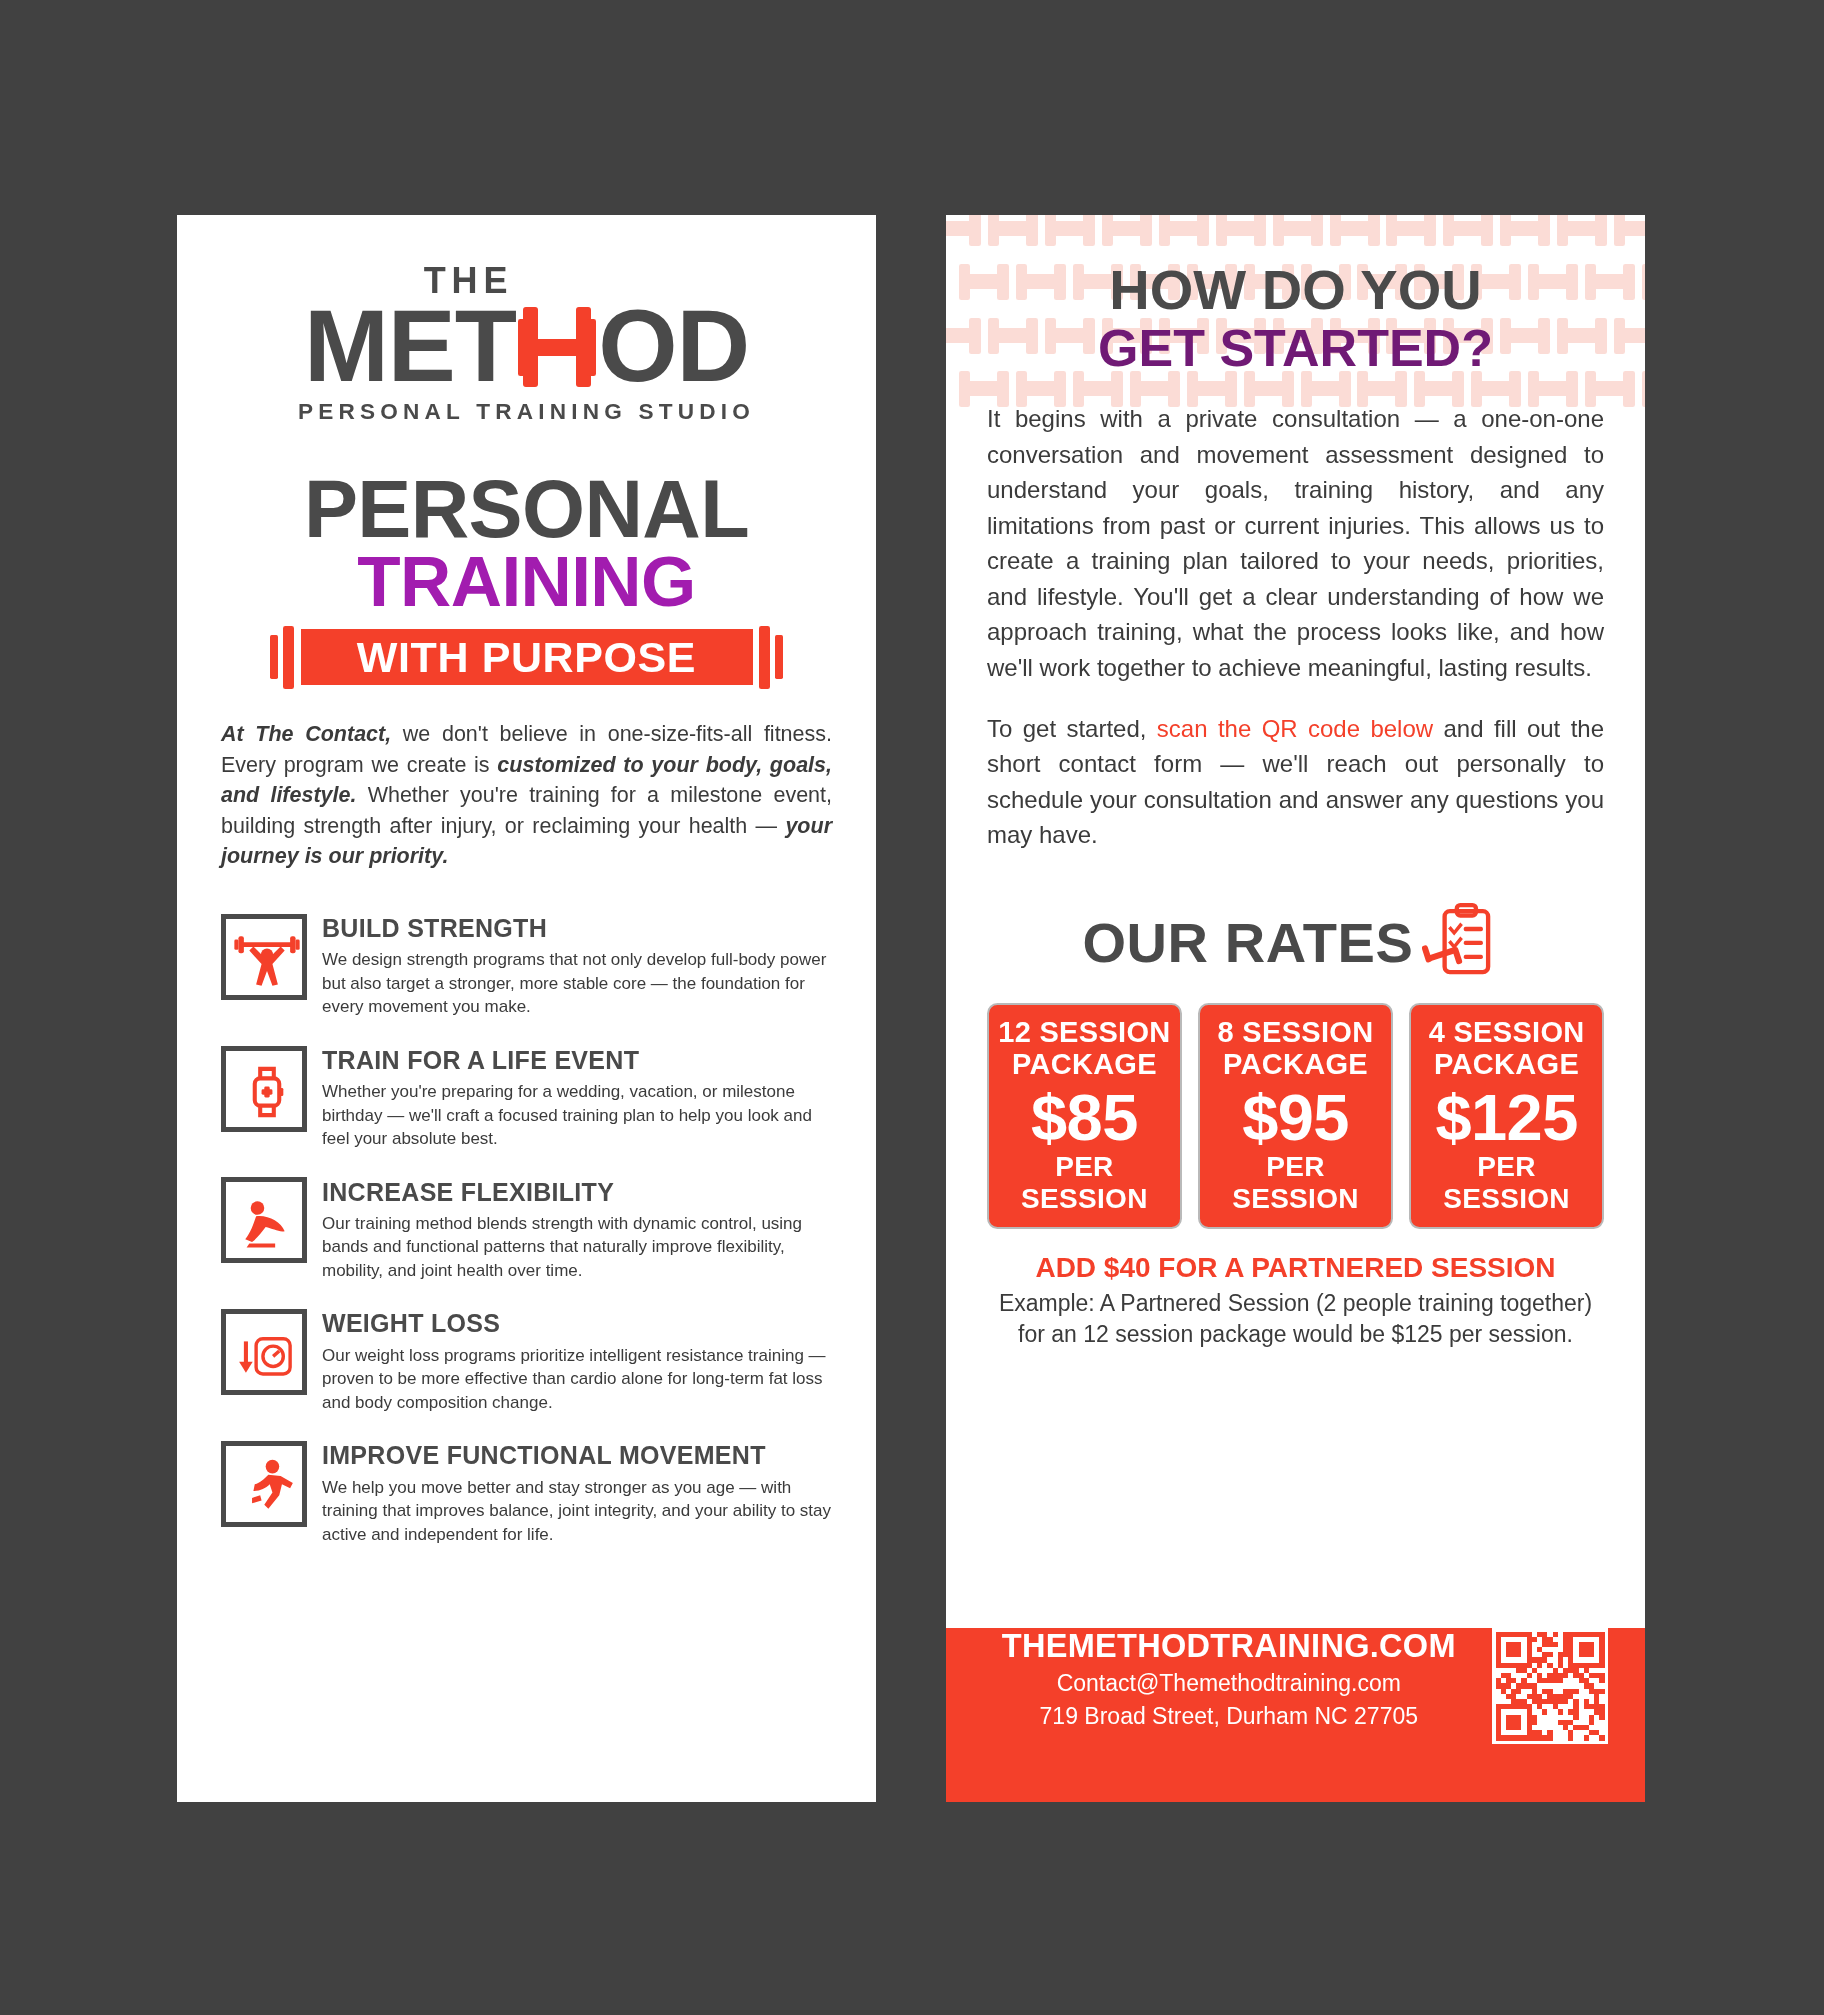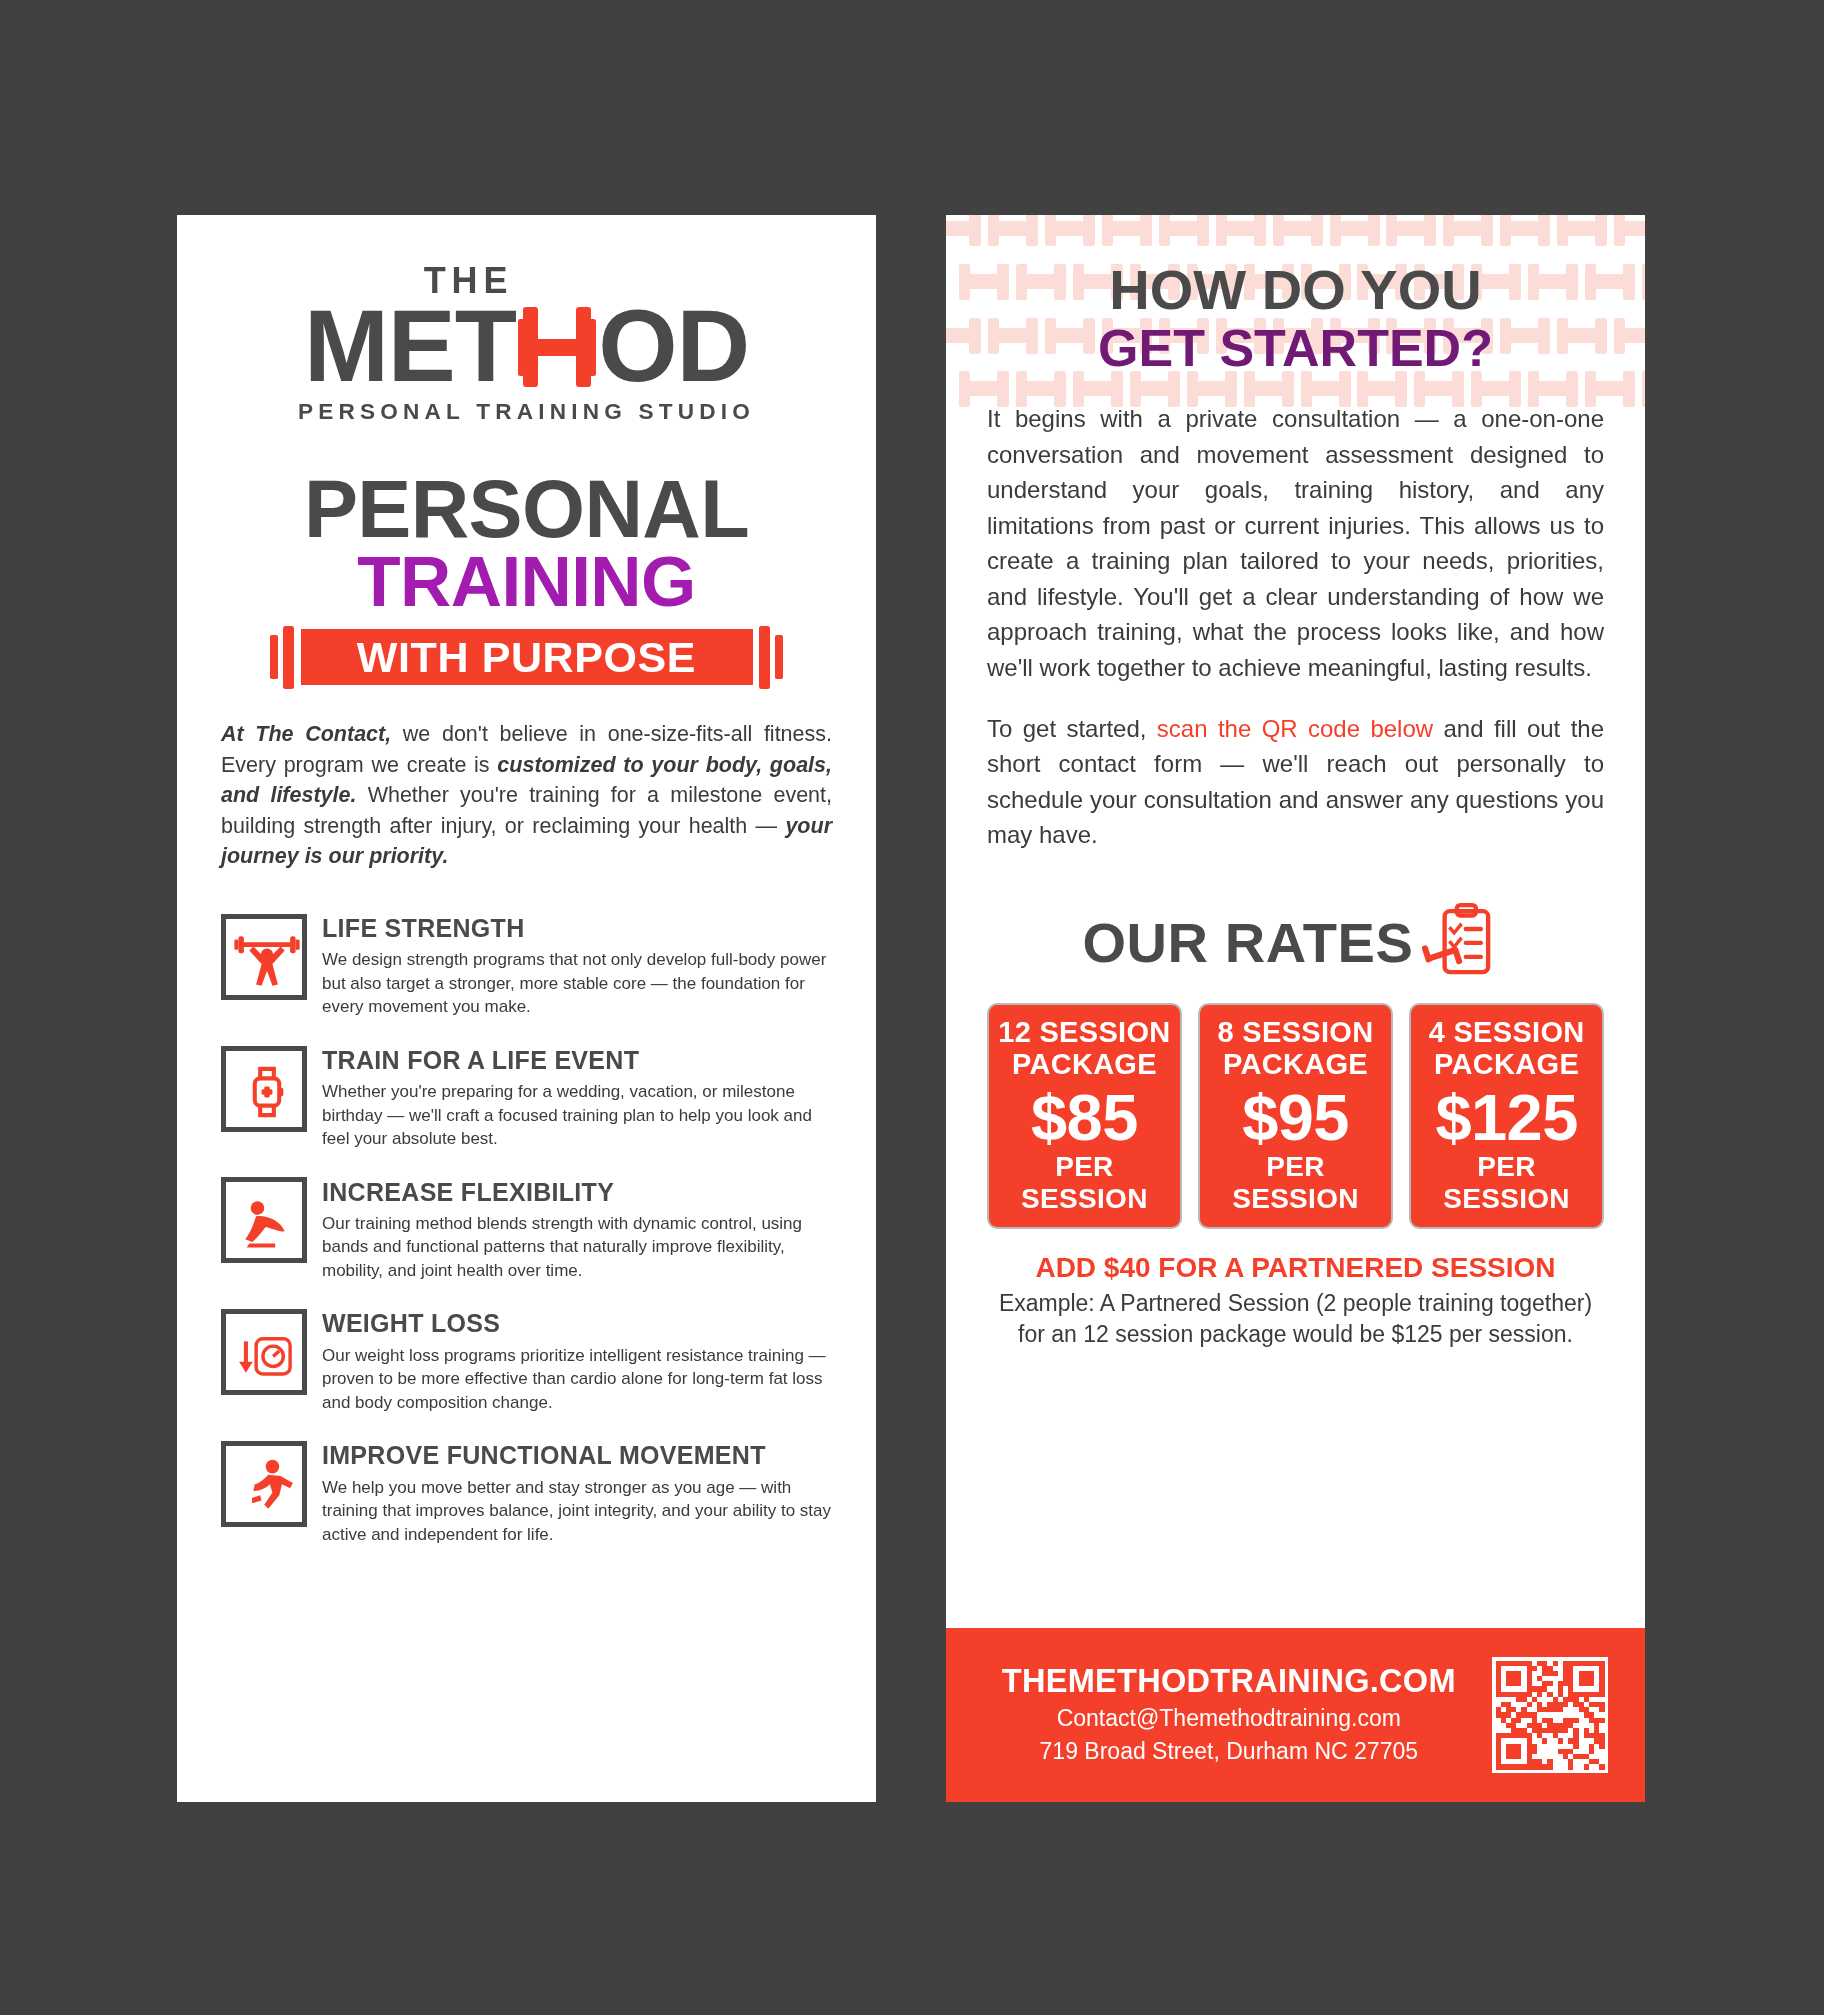--- a/index.html
+++ b/index.html
@@ -312,21 +312,21 @@
     line-height: 1.34;
     margin-top: 4.6px;
   }
 
   .back-footer {
     position: absolute;
     left: 0; right: 0; bottom: 0;
     height: 174px;
     background: #f4402a;
     display: flex;
-    align-items: center;
+    align-items: flex-start;
     padding: 0 37px;
     gap: 17.4px;
   }
   .footer-text { flex: 1 1 auto; color: #ffffff; }
   .footer-site {
     font-weight: bold;
     font-size: 32.5px;
     letter-spacing: 0.3px;
     text-align: center;
   }
@@ -403,21 +403,21 @@
                 <rect x="8" y="15" width="8" height="25" rx="3"></rect>
                 <rect x="2" y="20" width="6" height="15" rx="2"></rect>
                 <rect x="84" y="15" width="8" height="25" rx="3"></rect>
                 <rect x="92" y="20" width="6" height="15" rx="2"></rect>
                 <circle cx="50" cy="42" r="9"></circle>
                 <path d="M50 50 L30 30 L24 36 L42 56 L34 86 L42 88 L50 66 L58 88 L66 86 L58 56 L76 36 L70 30 Z"></path>
               </g>
             </svg>
           </div>
           <div class="feature-text">
-            <div class="feature-title">LIFE STRENGTH</div>
+            <div class="feature-title">BUILD STRENGTH</div>
             <div class="feature-body">We design strength programs that not only develop full-body power but also target a stronger, more stable core — the foundation for every movement you make.</div>
           </div>
         </div>
 
         <div class="feature">
           <div class="feature-icon">
             <svg width="68" height="68" viewBox="0 0 100 100" aria-hidden="true">
               <g fill="none" stroke="#f4402a" stroke-width="6">
                 <rect x="32" y="30" width="36" height="40" rx="8"></rect>
                 <path d="M40 30 L40 16 L60 16 L60 30"></path>

